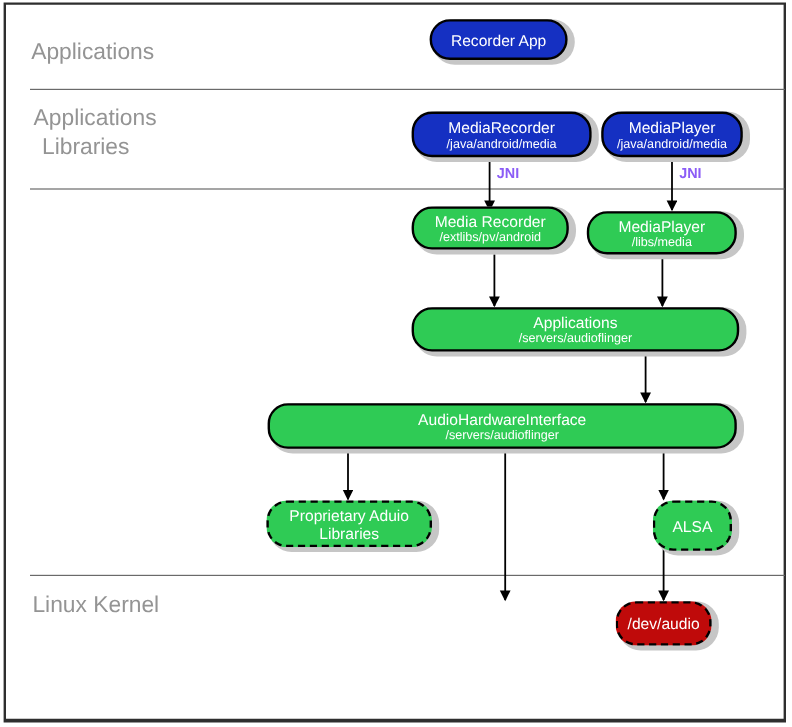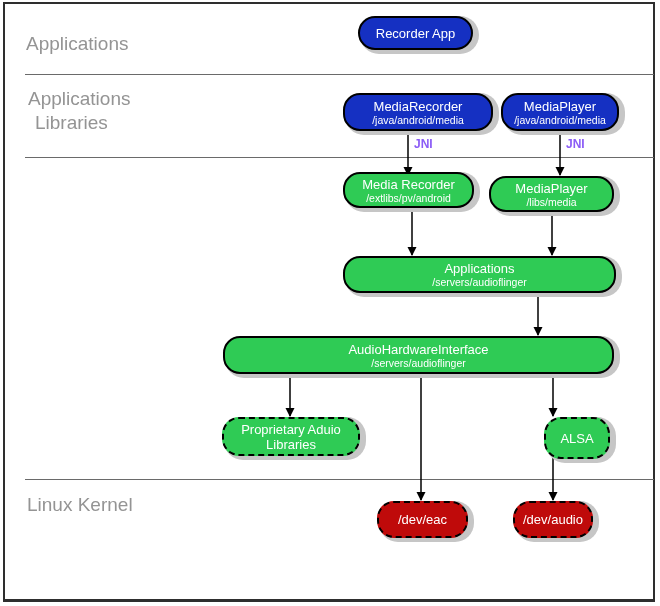--- a/index.html
+++ b/index.html
@@ -127,20 +127,17 @@
     <div class="t">AudioHardwareInterface</div>
     <div class="s">/servers/audioflinger</div>
   </div>
   <div class="node green dashed" style="left:222px;top:417px;width:138px;height:39px">
     <div class="t">Proprietary Aduio Libraries</div>
   </div>
   <div class="node green dashed" style="left:544px;top:417px;width:66px;height:42px">
     <div class="t">ALSA</div>
   </div>
 
-  <div class="node red dashed" style="left:377px;top:501px;width:91px;height:37px">
-    <div class="t">/dev/eac</div>
-  </div>
   <div class="node red dashed" style="left:513px;top:501px;width:80px;height:37px">
     <div class="t">/dev/audio</div>
   </div>
 
 </div>
 
 </body></html>

